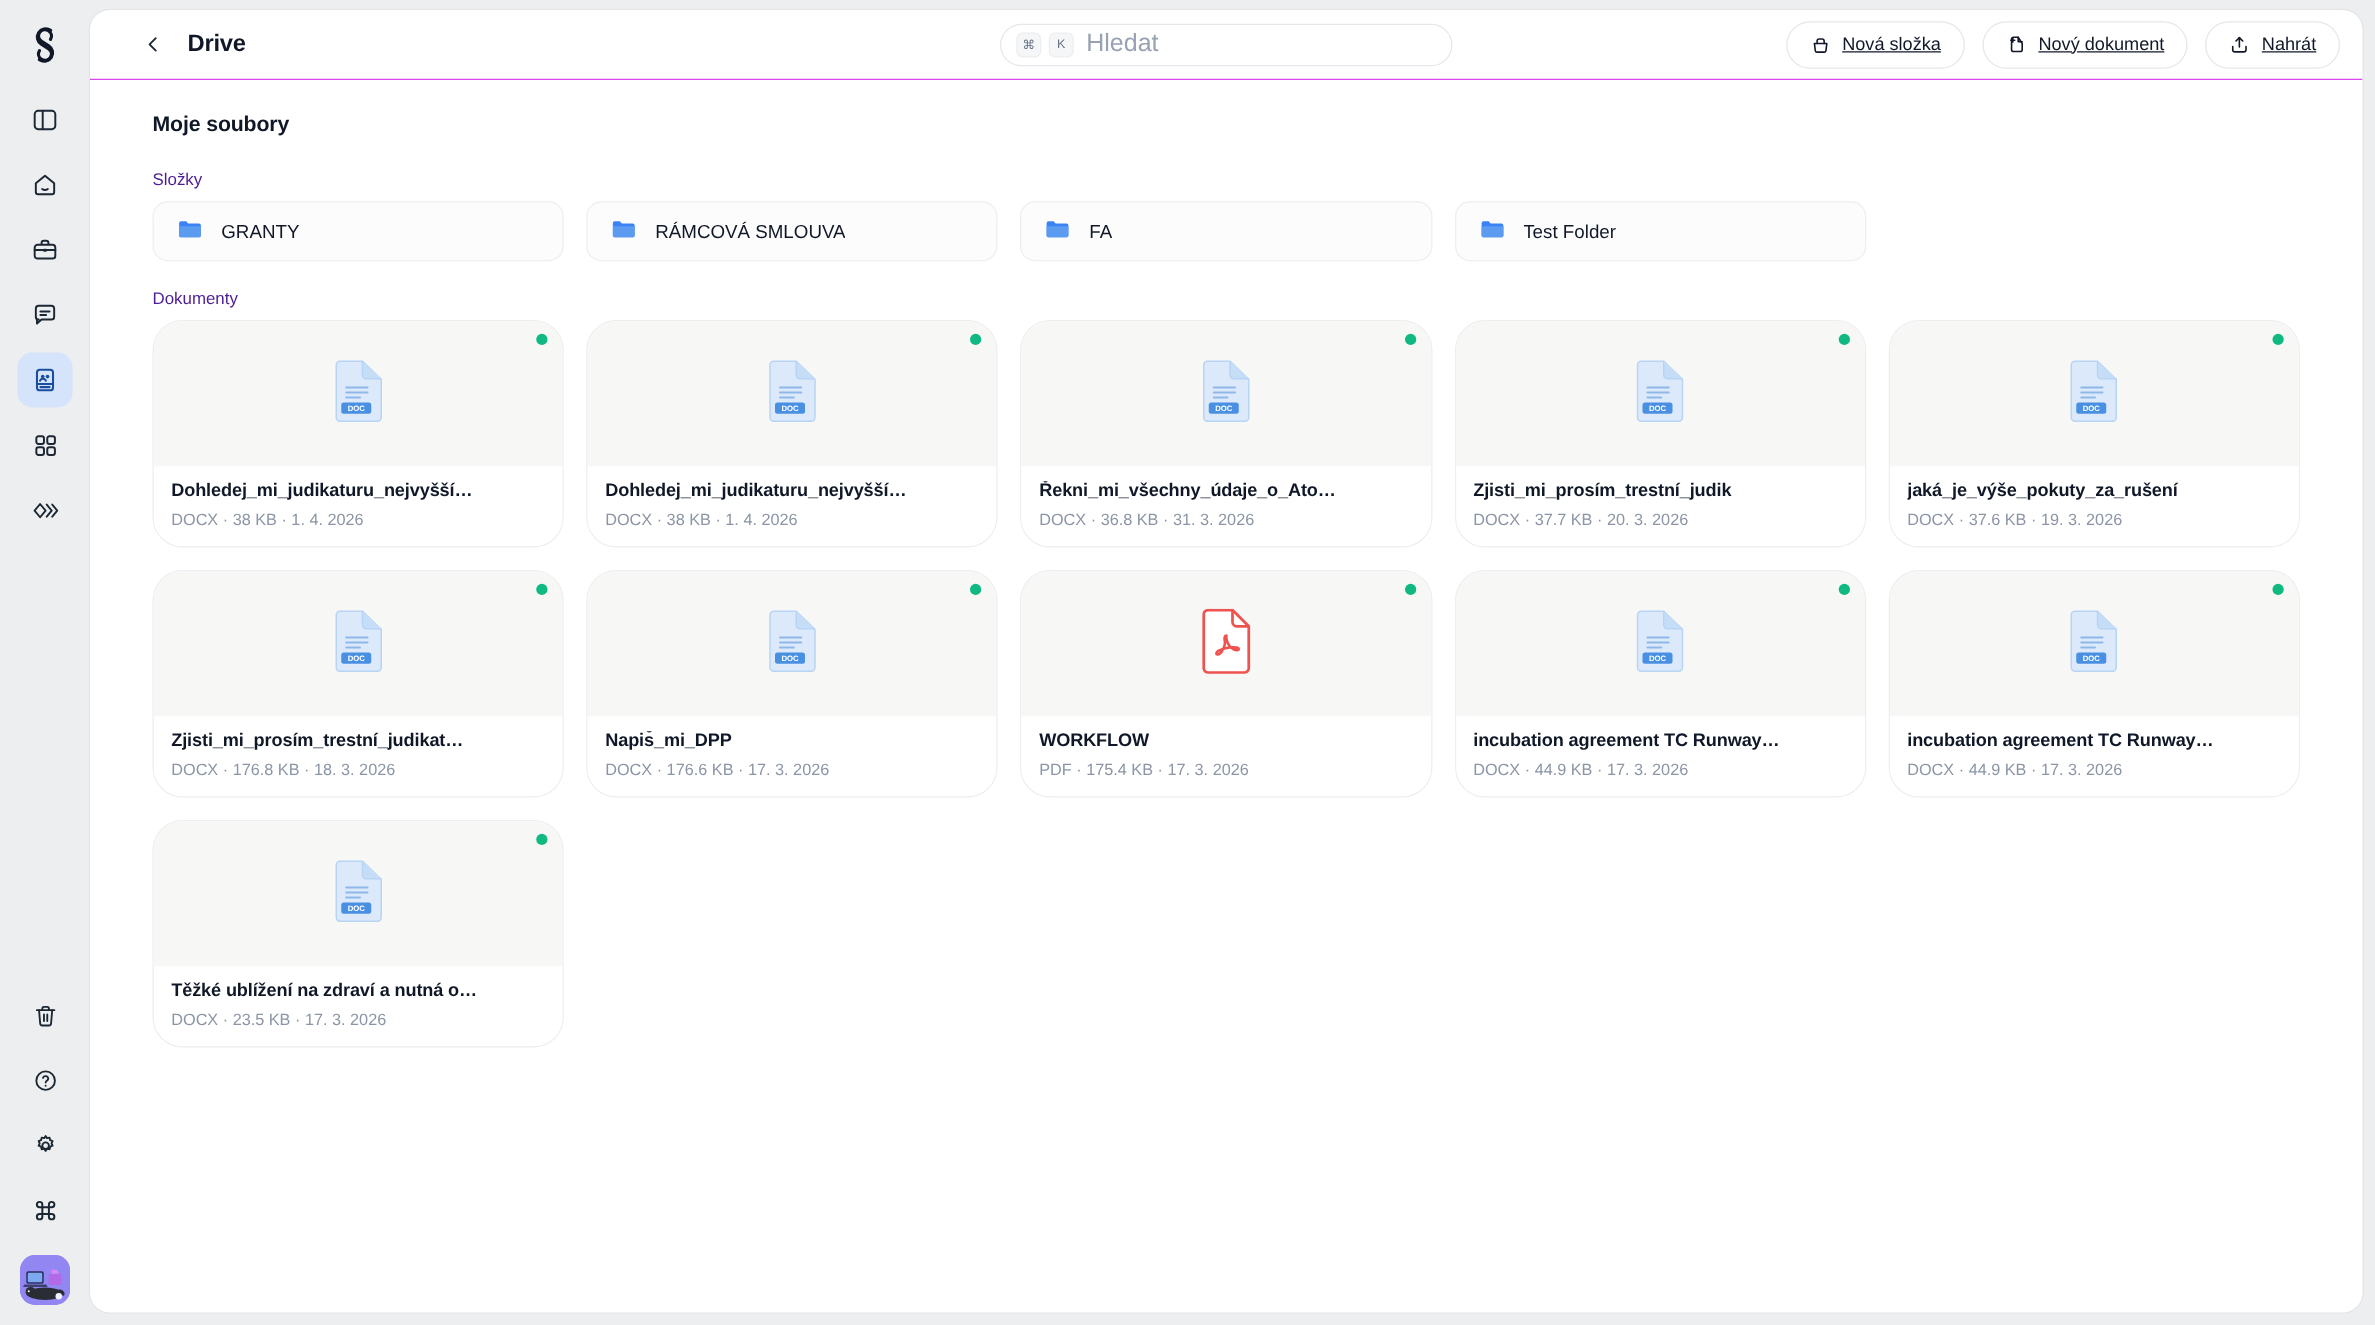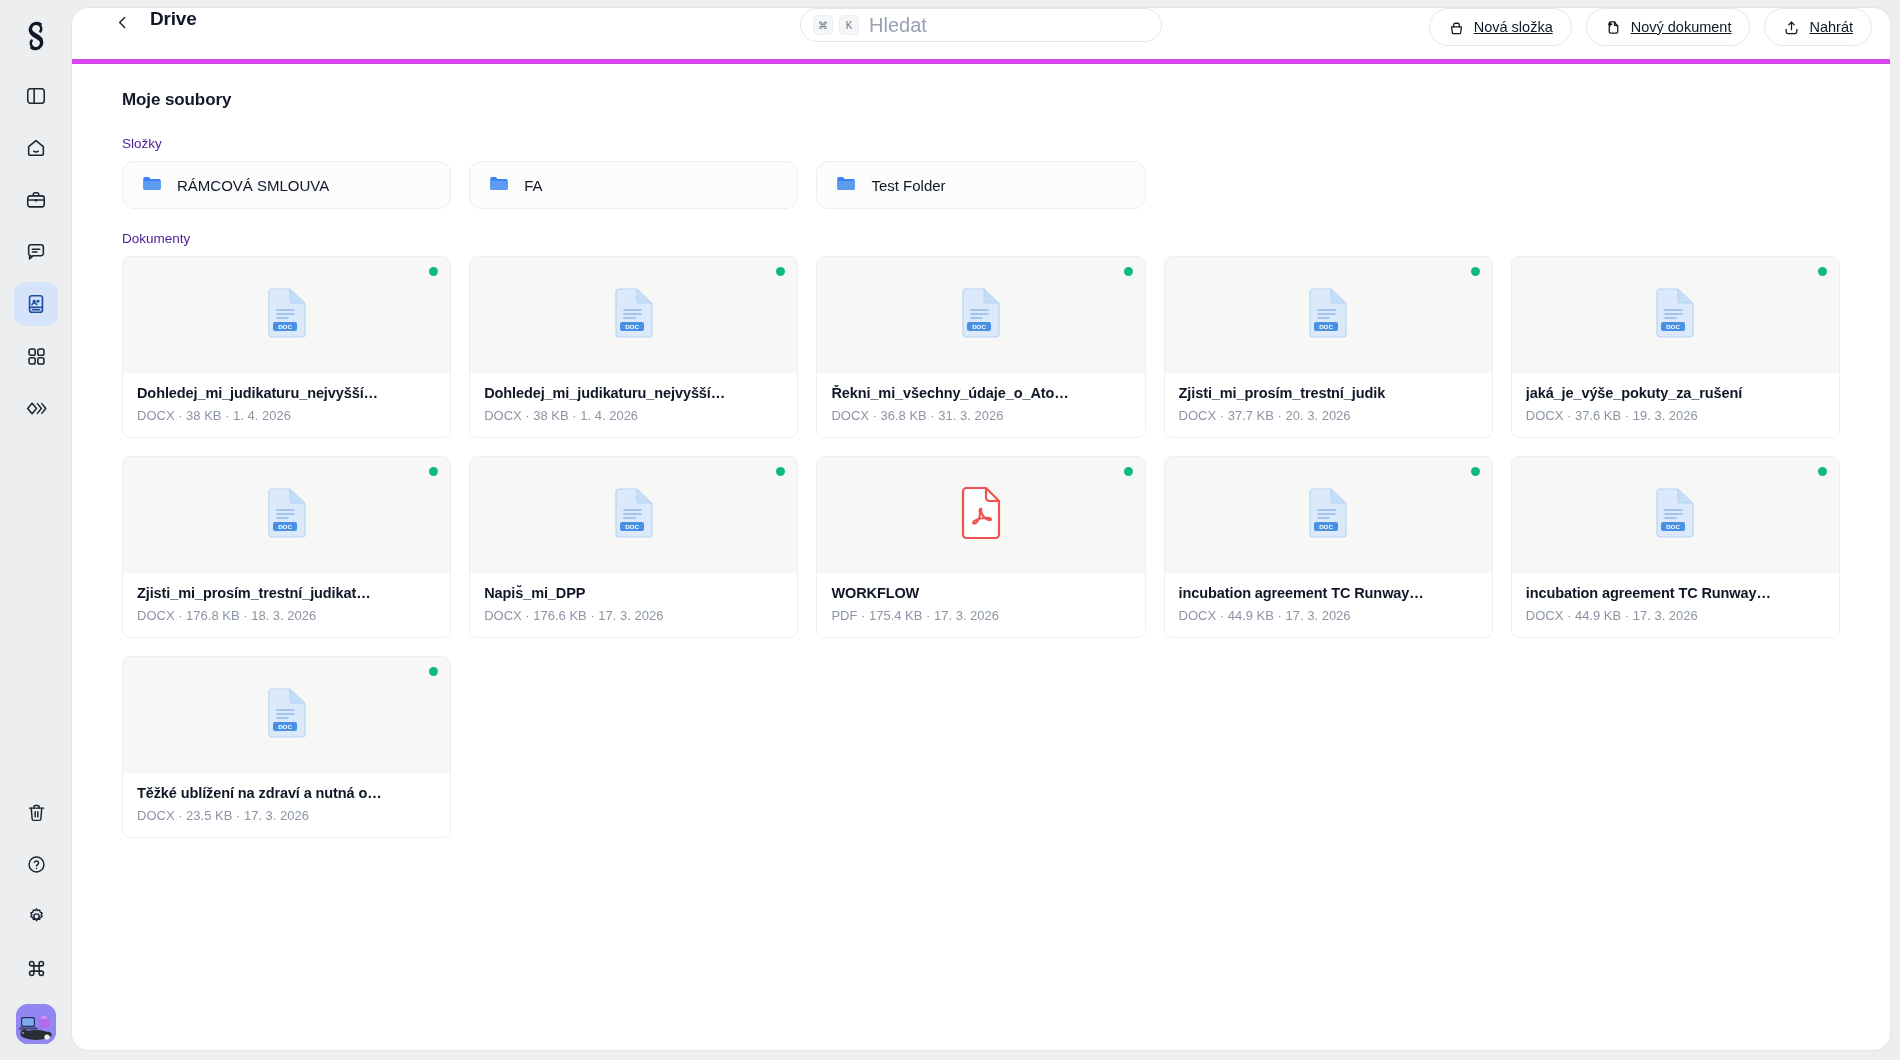--- a/index.html
+++ b/index.html
@@ -48,23 +48,23 @@
     margin: 8px 10px 10px 0;
     background: #ffffff;
     border-radius: 16px;
     display: flex; flex-direction: column;
     overflow: hidden;
     box-shadow: 0 0 0 1px rgba(16,24,40,.04);
   }
 
   .topbar {
     height: 56px; flex: 0 0 56px;
-    display: flex; align-items: flex-start;
+    display: flex; align-items: center;
     padding: 0 18px 0 36px;
-    border-bottom: 5px solid #d946ef;
+    border-bottom: 1px solid #d946ef;
     position: relative;
   }
   .back-btn {
     width: 28px; height: 28px; border-radius: 8px;
     display: flex; align-items: center; justify-content: center;
     cursor: pointer; color: #1b2733; flex: 0 0 28px;
   }
   .page-title {
     font-size: 19px; font-weight: 700; color: #101828;
     margin-left: 14px; letter-spacing: -0.2px;
@@ -127,21 +127,21 @@
   .folder-name {
     font-size: 15px; color: #101828;
     overflow: hidden; text-overflow: ellipsis; white-space: nowrap;
   }
 
   .docs-grid {
     display: grid; grid-template-columns: repeat(5, 1fr);
     gap: 18px;
   }
   .doc-card {
-    border: 1px solid #eceef0; border-radius: 8px;
+    border: 1px solid #eceef0; border-radius: 24px;
     background: #fff; overflow: hidden; cursor: pointer;
     display: flex; flex-direction: column;
   }
   .doc-thumb {
     position: relative; height: 116px; background: #f7f7f6;
     display: flex; align-items: center; justify-content: center;
   }
   .status-dot {
     position: absolute; top: 10px; right: 12px;
     width: 9px; height: 9px; border-radius: 50%;
@@ -348,36 +348,44 @@
       <div class="section-title">Moje soubory</div>
 
       <div class="group-label">Složky</div>
       <div class="folders-grid" id="folders-grid">
           <div class="folder-card">
             <span>
   <svg width="22" height="22" viewBox="0 0 24 24">
     <path d="M2.5 7.2A1.7 1.7 0 0 1 4.2 5.5h4.4l1.8 2h9.4a1.7 1.7 0 0 1 1.7 1.7v8.6a1.7 1.7 0 0 1-1.7 1.7H4.2a1.7 1.7 0 0 1-1.7-1.7z" fill="#3b82f6"></path>
     <path d="M2.5 9.9h19v7.9a1.7 1.7 0 0 1-1.7 1.7H4.2a1.7 1.7 0 0 1-1.7-1.7z" fill="#5b9bf0"></path>
   </svg></span>
-            <span class="folder-name">RÁMCOVÁ SMLOUVA</span>
+            <span class="folder-name">GRANTY</span>
           </div>
           <div class="folder-card">
             <span>
   <svg width="22" height="22" viewBox="0 0 24 24">
     <path d="M2.5 7.2A1.7 1.7 0 0 1 4.2 5.5h4.4l1.8 2h9.4a1.7 1.7 0 0 1 1.7 1.7v8.6a1.7 1.7 0 0 1-1.7 1.7H4.2a1.7 1.7 0 0 1-1.7-1.7z" fill="#3b82f6"></path>
     <path d="M2.5 9.9h19v7.9a1.7 1.7 0 0 1-1.7 1.7H4.2a1.7 1.7 0 0 1-1.7-1.7z" fill="#5b9bf0"></path>
   </svg></span>
-            <span class="folder-name">FA</span>
+            <span class="folder-name">RÁMCOVÁ SMLOUVA</span>
           </div>
           <div class="folder-card">
             <span>
   <svg width="22" height="22" viewBox="0 0 24 24">
     <path d="M2.5 7.2A1.7 1.7 0 0 1 4.2 5.5h4.4l1.8 2h9.4a1.7 1.7 0 0 1 1.7 1.7v8.6a1.7 1.7 0 0 1-1.7 1.7H4.2a1.7 1.7 0 0 1-1.7-1.7z" fill="#3b82f6"></path>
     <path d="M2.5 9.9h19v7.9a1.7 1.7 0 0 1-1.7 1.7H4.2a1.7 1.7 0 0 1-1.7-1.7z" fill="#5b9bf0"></path>
   </svg></span>
+            <span class="folder-name">FA</span>
+          </div>
+          <div class="folder-card">
+            <span>
+  <svg width="22" height="22" viewBox="0 0 24 24">
+    <path d="M2.5 7.2A1.7 1.7 0 0 1 4.2 5.5h4.4l1.8 2h9.4a1.7 1.7 0 0 1 1.7 1.7v8.6a1.7 1.7 0 0 1-1.7 1.7H4.2a1.7 1.7 0 0 1-1.7-1.7z" fill="#3b82f6"></path>
+    <path d="M2.5 9.9h19v7.9a1.7 1.7 0 0 1-1.7 1.7H4.2a1.7 1.7 0 0 1-1.7-1.7z" fill="#5b9bf0"></path>
+  </svg></span>
             <span class="folder-name">Test Folder</span>
           </div>
         </div>
 
       <div class="group-label">Dokumenty</div>
       <div class="docs-grid" id="docs-grid">
           <div class="doc-card">
             <div class="doc-thumb">
        <span class="status-dot" style="background: rgb(16, 185, 129);"></span>
        <span>

